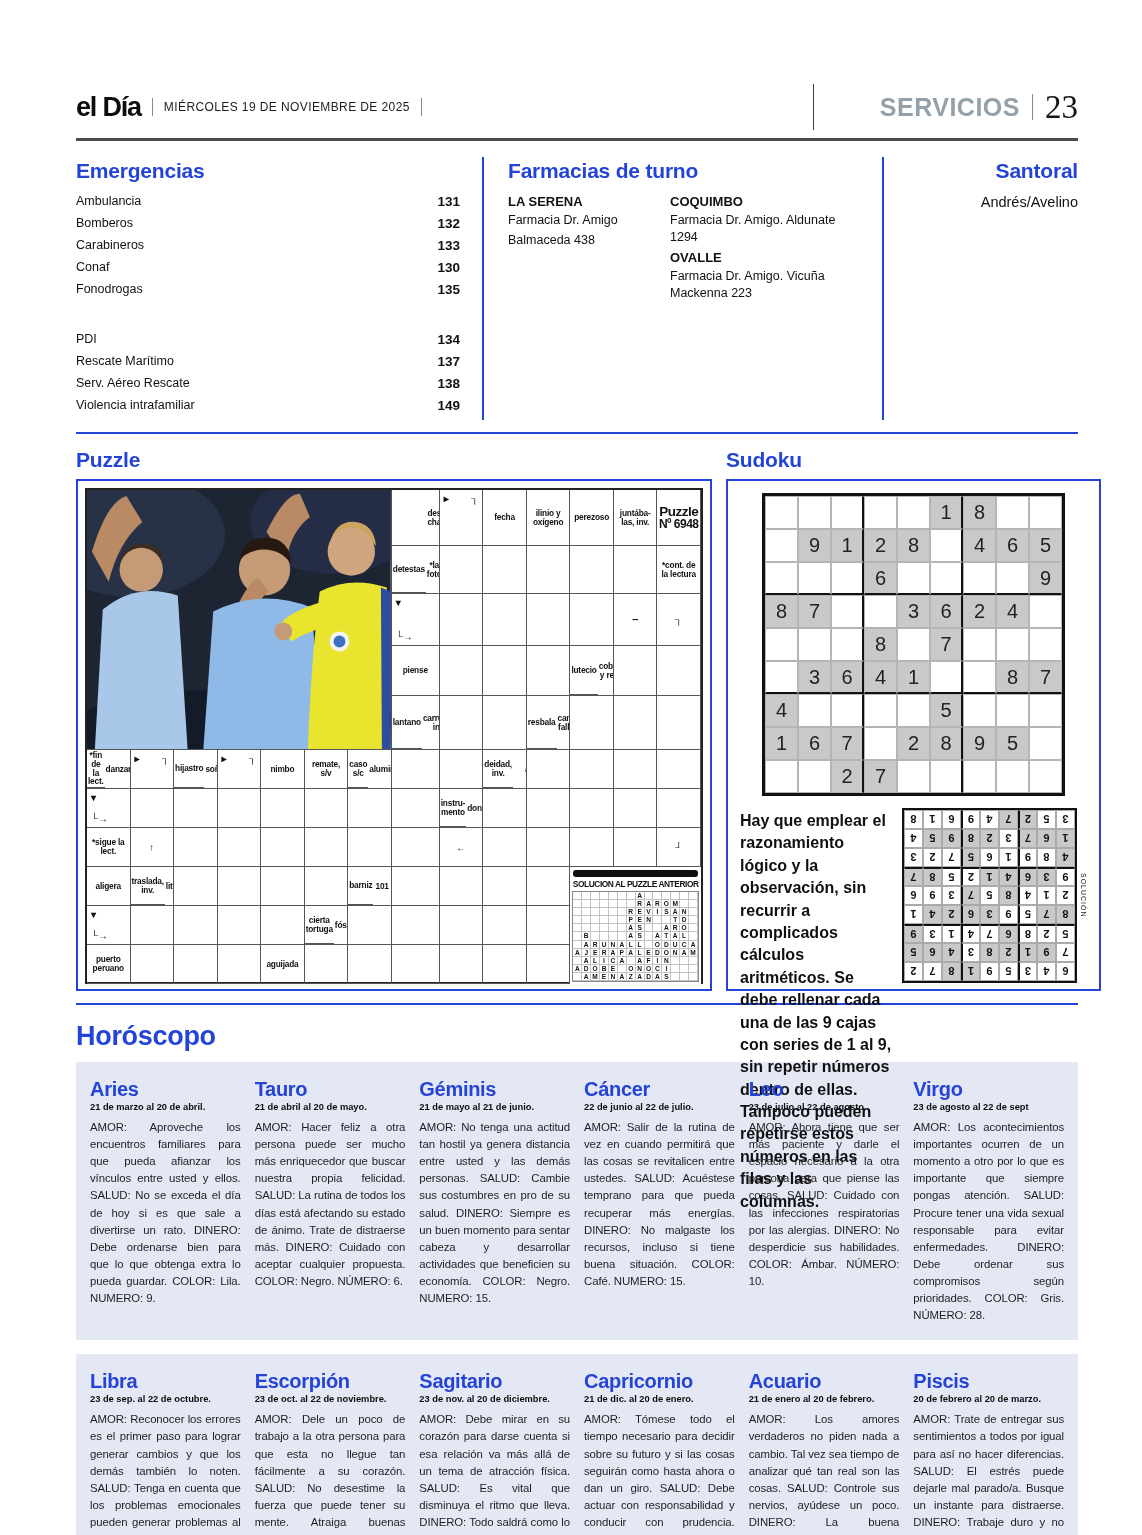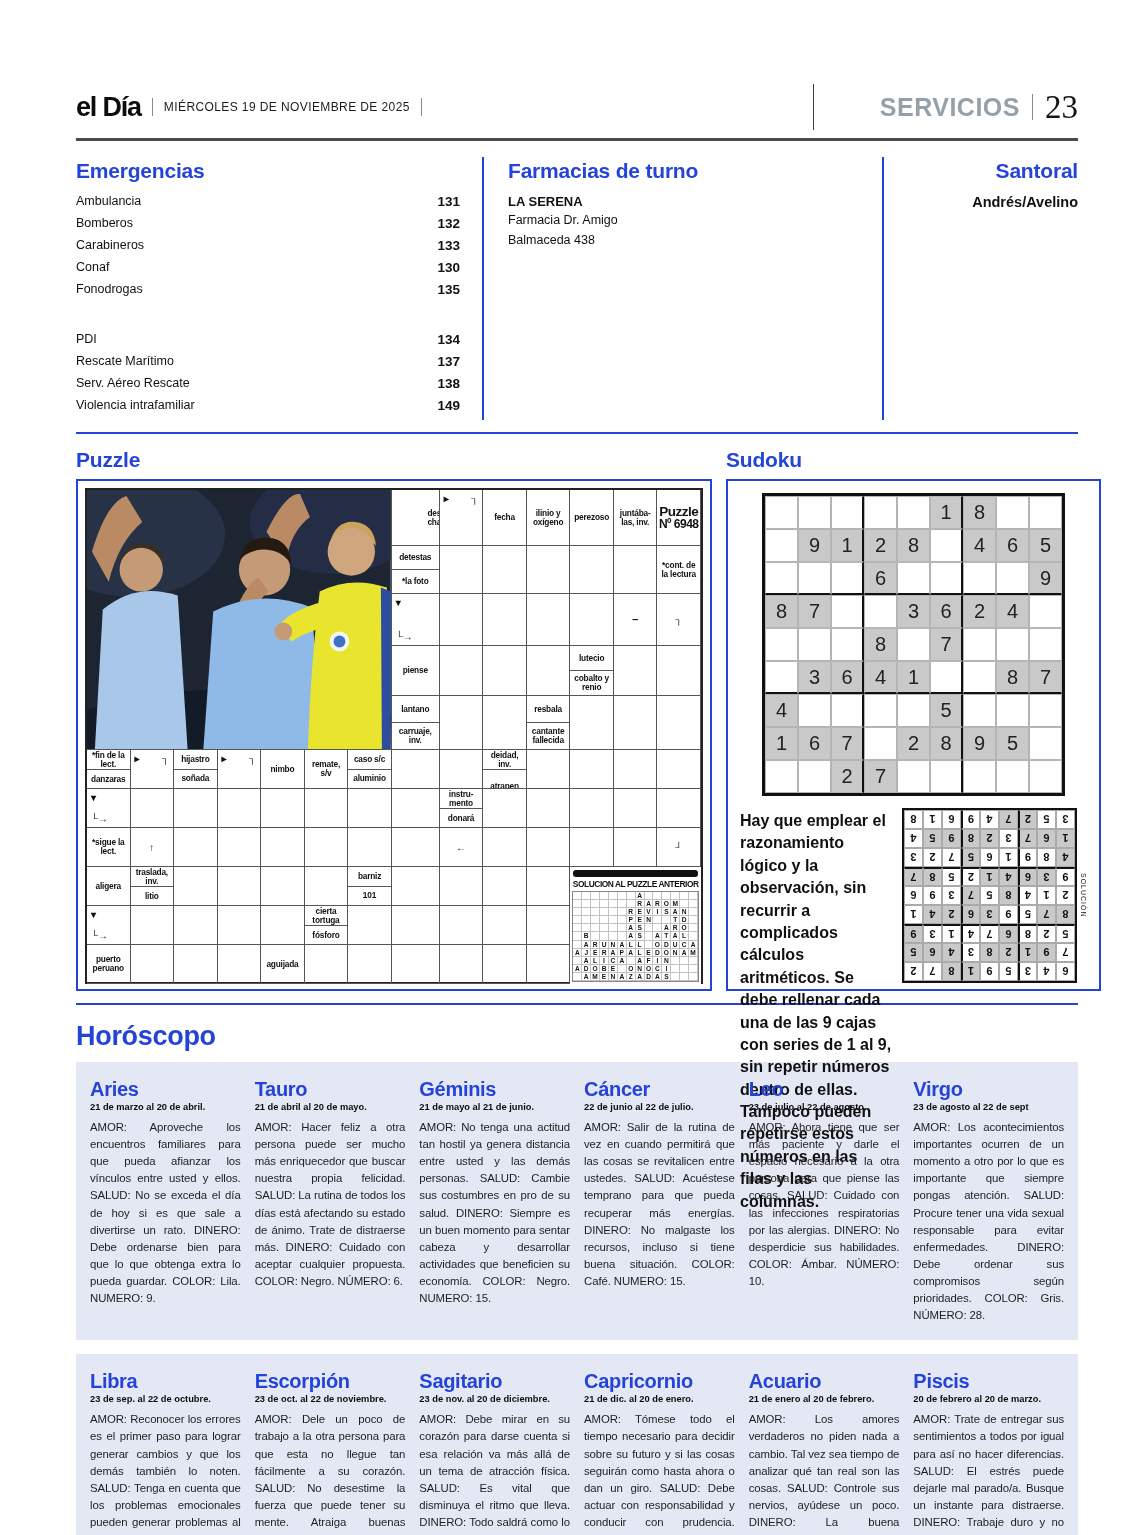--- a/index.html
+++ b/index.html
@@ -38,41 +38,41 @@
   .num-cols{display:flex;gap:28px;flex-direction:column;}
   .num-col{flex:1;}
   .num-row{display:flex;justify-content:space-between;font-size:12.5px;margin-bottom:7px;}
   .num-row .num{font-weight:bold;font-size:13.5px;}
   .farm-cols{display:flex;gap:16px;font-size:12.5px;}
   .farm-c1{width:146px;}
   .farm-c2{flex:1;}
   .farm-city{font-weight:bold;font-size:13px;margin:0 0 3px;}
   .farm-line{margin:0 0 3px;line-height:1.35;}
   .farm-entry{margin-bottom:4px;}
-  .sant-name{font-weight:bold;font-size:14.5px;margin:0;}
+  .sant-name{font-weight:normal;font-size:14.5px;margin:0;}
 
   .rule-blue{height:2px;background:var(--accent);margin-top:12px;}
 
   
   .games{display:flex;gap:14px;margin-top:10px;}
   .game-wrap h2{margin:4px 0 7px;}
   .puzzle-wrap{width:636px;}
   .sudoku-wrap{flex:1;}
   .puzzle-box,.sudoku-box{border:2px solid var(--accent);height:512px;}
   .puzzle-box{padding:7px;}
   .cw-grid{
     display:grid;width:618px;height:496px;
     grid-template-columns:repeat(14,1fr);
     grid-template-rows:56px 48px 52px 50px 54px repeat(6,39px);
     border:2px solid #222;background:#fff;
   }
   .cw-cell{border-right:1px solid #555;border-bottom:1px solid #555;min-width:0;min-height:0;overflow:hidden;}
   .cw-clue{display:flex;align-items:center;justify-content:center;text-align:center;
     font-size:8.3px;font-weight:bold;line-height:1.08;padding:1px;letter-spacing:-.2px;}
-  .cw-split{display:flex;flex-direction:column;padding:0;}
+  .cw-split{display:flex;flex-direction:row;padding:0;}
   .cw-split .h{flex:1;display:flex;align-items:center;justify-content:center;text-align:center;
     font-size:8.3px;font-weight:bold;line-height:1.05;padding:1px;letter-spacing:-.2px;}
   .cw-split .h:first-child{border-bottom:1px solid #555;}
   .cw-arrow{display:flex;justify-content:space-between;align-items:flex-start;
     font-size:10px;font-weight:bold;padding:3px 4px;line-height:1.1;}
   .cw-arrow.stack{flex-direction:column;justify-content:space-between;align-items:flex-start;}
   .cw-arrow.single{justify-content:center;align-items:center;}
   .cw-logo{display:flex;flex-direction:column;align-items:center;justify-content:center;
     font-weight:bold;line-height:1.02;letter-spacing:-.5px;}
   .cw-logo .l1{font-size:13.5px;}
@@ -179,20 +179,30 @@
         </div>
     </div>
     <div class="ti-col ti-farm">
       <h2 class="section-title">Farmacias de turno</h2>
       <div class="farm-cols">
         <div class="farm-c1" id="farmCol1">
             <div class="farm-entry">
               <p class="farm-city">LA SERENA</p>
               <p class="farm-line">Farmacia Dr. Amigo</p>
               <p class="farm-line">Balmaceda 438</p>
+            </div>
+          </div>
+        <div class="farm-c2" id="farmCol2">
+            <div class="farm-entry">
+              <p class="farm-city">COQUIMBO</p>
+              <p class="farm-line">Farmacia Dr. Amigo. Aldunate 1294</p>
+            </div>
+            <div class="farm-entry">
+              <p class="farm-city">OVALLE</p>
+              <p class="farm-line">Farmacia Dr. Amigo. Vicuña Mackenna 223</p>
             </div>
           </div>
       </div>
     </div>
     <div class="ti-col ti-sant">
       <h2 class="section-title">Santoral</h2>
       <p class="sant-name">Andrés/Avelino</p>
     </div>
   </div>
   <div class="rule-blue"></div>

